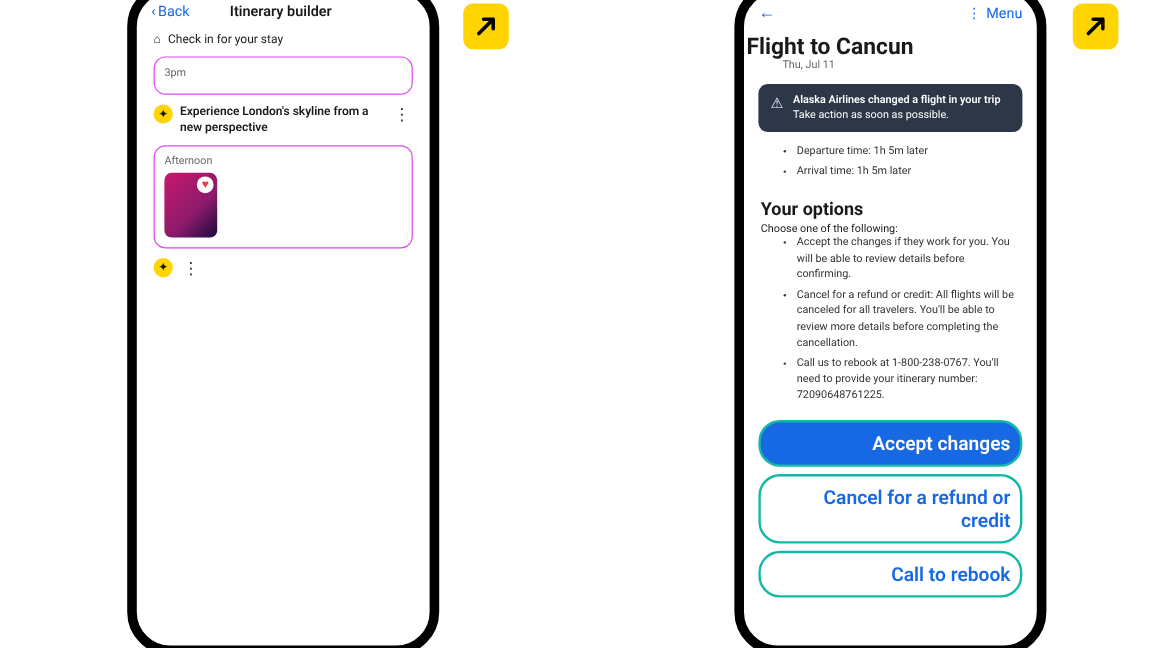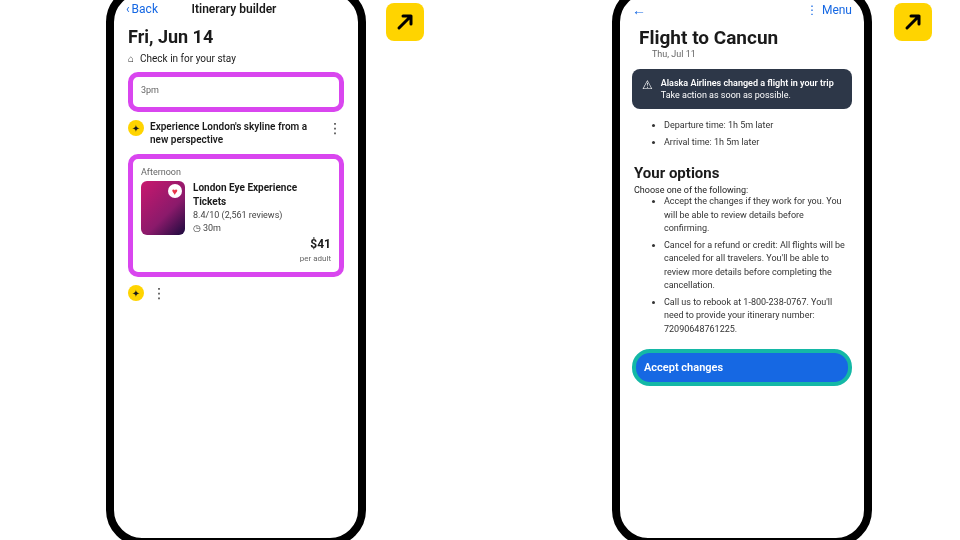--- a/index.html
+++ b/index.html
@@ -10,21 +10,21 @@
 .brand{position:absolute;width:38px;height:38px;background:#ffd400;border-radius:8px;display:flex;align-items:center;justify-content:center}
 .brand.left{left:386px;top:3px}
 .brand.right{left:894px;top:3px}
 .brand svg{width:24px;height:24px}
 .screen{width:100%;height:100%;overflow:hidden;font-size:10px;color:#1a1a1a}
 .topbar{display:flex;align-items:center;padding:8px 12px;gap:6px}
 .back{color:#1668e3;font-size:12px;display:flex;align-items:center;gap:2px}
 .title{flex:1;text-align:center;font-weight:600;font-size:12px}
 .date{font-size:18px;font-weight:700;padding:2px 14px}
 .checkin{display:flex;align-items:center;gap:6px;padding:4px 14px;font-size:10px}
-.tcard{border:5px solid #d946ef;border-radius:10px;padding:8px;margin:4px 14px;background:#fff}
+.tcard{border:1px solid #d946ef;border-radius:10px;padding:8px;margin:4px 14px;background:#fff}
 .tcard .time{color:#666;font-size:9px;margin-bottom:4px}
 .trow{display:flex;gap:8px}
 .thumb{width:44px;height:54px;border-radius:6px;flex-shrink:0}
 .thumb.hotel{background:linear-gradient(180deg,#b8a082 0%,#8b7355 50%,#2c4a5e 100%)}
 .thumb.eye{background:linear-gradient(135deg,#c9186e 0%,#8b1a6b 60%,#1a0a3d 100%);position:relative}
 .thumb.eye::after{content:"♥";position:absolute;top:3px;right:3px;width:14px;height:14px;background:#fff;border-radius:50%;color:#e8374a;font-size:10px;display:flex;align-items:center;justify-content:center}
 .tinfo{flex:1;font-size:9px;line-height:1.4}
 .badge{display:inline-block;background:#0d7a4f;color:#fff;font-size:7px;padding:1px 5px;border-radius:3px;margin-bottom:2px}
 .tname{font-weight:700;font-size:10px}
 .meta{color:#444}
@@ -33,30 +33,30 @@
 .exptxt{flex:1;font-weight:600;font-size:10px;line-height:1.3}
 .kebab{font-size:14px;color:#333;padding:0 2px}
 .desc{color:#555;font-size:8.5px;line-height:1.35;padding:2px 14px}
 .pricebox{text-align:right;font-size:9px;margin-top:2px}
 .price{font-weight:700;font-size:12px}
 .unit{color:#666;font-size:8px}
 
 .rtop{display:flex;align-items:center;justify-content:space-between;padding:8px 12px}
 .arrow{color:#1668e3;font-size:14px}
 .menu{color:#1668e3;font-size:12px;display:flex;align-items:center;gap:4px}
-.rtitle{font-size:19px;font-weight:700;padding:0 19px}
+.rtitle{font-size:19px;font-weight:700;padding:0 2px}
 .rsub{color:#666;font-size:9px;padding:0 32px 6px}
 .alert{margin:4px 12px;background:#2d3748;color:#fff;border-radius:8px;padding:8px 10px;display:flex;gap:8px;font-size:9px;line-height:1.35}
 .alert-icon{font-size:12px;flex-shrink:0}
 .sect{padding:6px 14px}
 .sechd{font-weight:700;font-size:11px;margin-bottom:3px}
 .bul{padding-left:10px;font-size:9px;line-height:1.5;color:#333}
 .bul li{list-style:disc;margin-left:20px;margin-bottom:3px}
 .btns{padding:4px 12px}
-.btn{display:block;width:100%;text-align:left;padding:8px;border-radius:18px;font-size:11px;font-weight:600;margin-bottom:6px;border:4px solid #14b8a6}
+.btn{display:block;width:100%;text-align:right;padding:8px;border-radius:18px;font-size:16px;font-weight:600;margin-bottom:6px;border:2px solid #14b8a6}
 .btn.primary{background:#1668e3;color:#fff}
 .btn.secondary{background:#fff;color:#1668e3}
 .sym{display:inline-block;width:10px}
 </style>
 </head>
 <body>
 
 <div class="brand left">
     <svg viewBox="0 0 24 24">
       <path d="M6 18L18 6M18 6H10M18 6V14" stroke="#000" stroke-width="3" fill="none" stroke-linecap="round" stroke-linejoin="round"></path>
@@ -71,49 +71,39 @@
 <div class="phone left">
 <div class="screen">
   <div class="topbar">
     <div class="back">
       <span>‹</span>
       <span>Back</span>
     </div>
     <div class="title">Itinerary builder</div>
     <div style="width:36px"></div>
   </div>
-  <div class="date">Fri, Jun 14</div>
   <div class="checkin">
     <span>⌂</span>
     <span>Check in for your stay</span>
   </div>
 
   <div class="tcard">
     <div class="time">3pm</div>
   </div>
 
   <div class="exp">
     <div class="spark">✦</div>
     <div class="exptxt">Experience London's skyline from a new perspective</div>
     <div class="kebab">⋮</div>
   </div>
 
   <div class="tcard">
     <div class="time">Afternoon</div>
     <div class="trow">
       <div class="thumb eye"></div>
-      <div class="tinfo">
-        <div class="tname">London Eye Experience Tickets</div>
-        <div class="meta">8.4/10 (2,561 reviews)</div>
-        <div class="meta"><span class="sym">◷</span><span>30m</span></div>
-        <div class="pricebox">
-          <div class="price">$41</div>
-          <div class="unit">per adult</div>
-        </div>
-      </div>
     </div>
   </div>
 
   <div class="exp">
     <div class="spark">✦</div>
     <div class="kebab">⋮</div>
   </div>
 </div>
 </div>
 
@@ -149,15 +139,17 @@
     <div style="font-size:9px;margin-bottom:0">Choose one of the following:</div>
     <ul class="bul">
       <li>Accept the changes if they work for you. You will be able to review details before confirming.</li>
       <li>Cancel for a refund or credit: All flights will be canceled for all travelers. You'll be able to review more details before completing the cancellation.</li>
       <li>Call us to rebook at 1-800-238-0767. You'll need to provide your itinerary number: 72090648761225.</li>
     </ul>
   </div>
 
   <div class="btns">
     <div class="btn primary">Accept changes</div>
+    <div class="btn secondary">Cancel for a refund or credit</div>
+    <div class="btn secondary">Call to rebook</div>
   </div>
 </div>
 </div>
 
 </body></html>

